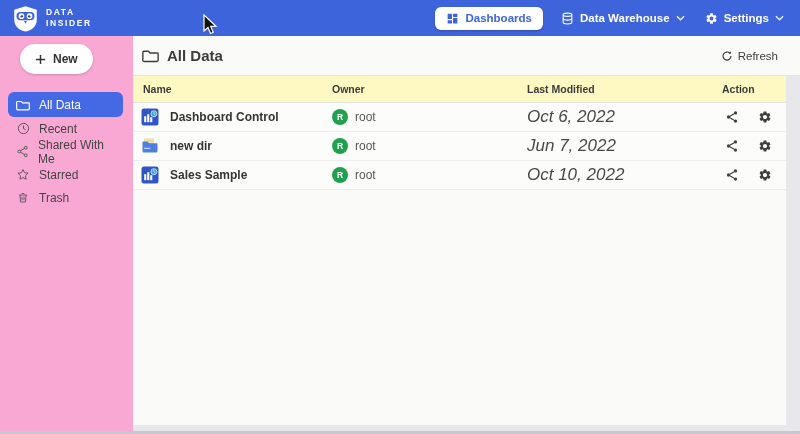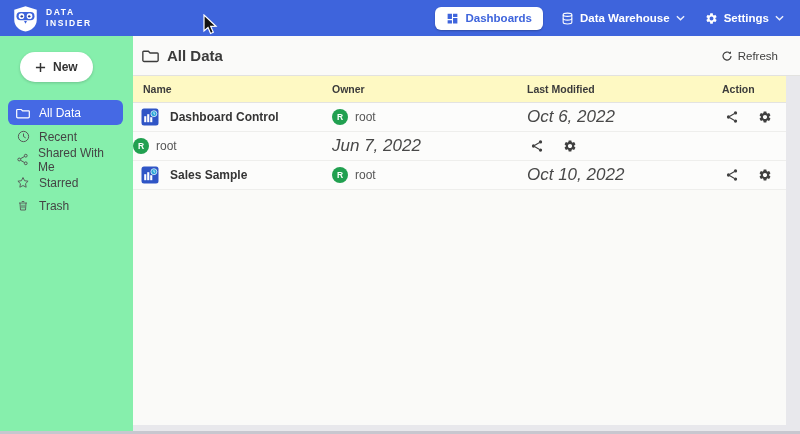--- a/index.html
+++ b/index.html
@@ -11,21 +11,21 @@
   .brand { display:flex; align-items:center; gap:7px; }
   .brand svg { display:block; }
   .brand-text { color:#fff; font-size:8.5px; font-weight:bold; letter-spacing:1.6px; line-height:1.35; }
   .header-nav { margin-left:auto; display:flex; align-items:center; gap:16px; }
   .nav-item { display:flex; align-items:center; gap:6px; color:#fff; font-size:11.5px; font-weight:bold; cursor:pointer; padding:4px 2px; border:none; background:transparent; font-family:inherit; }
   .nav-item.pill { background:#fff; color:#3e64dc; border-radius:6px; padding:5px 11px; box-shadow:0 1px 2px rgba(0,0,0,.25); }
   .chev { opacity:.9; }
 
   
   .app { display:flex; height:395px; }
-  .sidebar { width:133px; background:#86efac; padding-top:16px; flex:none; }
+  .sidebar { width:133px; background:#f9a8d4; padding-top:8px; flex:none; }
   .new-btn { display:flex; align-items:center; gap:7px; background:#fff; border:none; border-radius:16px; padding:8px 15px; margin-left:20px; font-size:12px; font-weight:bold; color:#333; box-shadow:0 1px 3px rgba(0,0,0,.18); cursor:pointer; font-family:inherit; }
   .side-list { margin-top:18px; }
   .side-item { display:flex; align-items:center; gap:9px; height:23px; margin:0 10px 0 8px; padding:0 8px; border-radius:6px; font-size:12px; color:#444; cursor:pointer; }
   .side-item .ic { display:flex; width:14px; justify-content:center; }
   .side-item.selected { background:#4569e4; color:#fff; height:25px; }
   .side-item.selected svg * { stroke:#fff; }
   .side-item svg * { stroke:#555; }
 
   .main { flex:1; display:flex; flex-direction:column; background:#e8e8ec; min-width:0; }
   .title-bar { height:40px; background:#fafaf9; border-bottom:1px solid #e2e2e0; display:flex; align-items:center; padding:0 22px 0 9px; flex:none; }
@@ -212,20 +212,29 @@
           </button>
           <button class="act-btn">
             <svg width="14" height="14" viewBox="0 0 24 24">
                 <path fill="#3f3f3f" d="M19.14 12.94c.04-.3.06-.61.06-.94s-.02-.64-.07-.94l2.03-1.58c.18-.14.23-.41.12-.61l-1.92-3.32c-.12-.22-.37-.29-.59-.22l-2.39.96c-.5-.38-1.03-.7-1.62-.94l-.36-2.54c-.04-.24-.24-.41-.48-.41h-3.84c-.24 0-.43.17-.47.41l-.36 2.54c-.59.24-1.13.57-1.62.94l-2.39-.96c-.22-.08-.47 0-.59.22L2.74 8.87c-.12.21-.08.47.12.61l2.03 1.58c-.05.3-.09.63-.09.94s.02.64.07.94l-2.03 1.58c-.18.14-.23.41-.12.61l1.92 3.32c.12.22.37.29.59.22l2.39-.96c.5.38 1.03.7 1.62.94l.36 2.54c.05.24.24.41.48.41h3.84c.24 0 .44-.17.47-.41l.36-2.54c.59-.24 1.13-.56 1.62-.94l2.39.96c.22.08.47 0 .59-.22l1.92-3.32c.12-.22.07-.47-.12-.61l-2.01-1.58zM12 15.6c-1.98 0-3.6-1.62-3.6-3.6s1.62-3.6 3.6-3.6 3.6 1.62 3.6 3.6-1.62 3.6-3.6 3.6z"></path>
               </svg>
           </button>
         </div>
       </div>
 
       <div class="t-row">
+        <div class="cell-name">
+          <svg width="18" height="18" viewBox="0 0 18 18">
+            <rect x="3" y="1.5" width="10" height="8" fill="#f0dfa3"></rect>
+            <rect x="3" y="7.2" width="4.5" height="3" fill="#4da05a"></rect>
+            <path d="M1.5 4.5h5l1.5 1.8h8.5V14a1.5 1.5 0 0 1-1.5 1.5H3A1.5 1.5 0 0 1 1.5 14z" fill="#4d7fe3"></path>
+            <rect x="3.2" y="10.8" width="6" height="1.1" fill="#cfe0ff"></rect>
+          </svg>
+          <span>new dir</span>
+        </div>
         <div class="cell-owner">
           <span class="avatar">R</span>
           <span>root</span>
         </div>
         <div class="cell-date">Jun 7, 2022</div>
         <div class="cell-action">
           <button class="act-btn">
             <svg width="14" height="14" viewBox="0 0 24 24">
                 <circle cx="18" cy="5" r="2.8" fill="#3f3f3f"></circle>
                 <circle cx="6" cy="12" r="2.8" fill="#3f3f3f"></circle>

